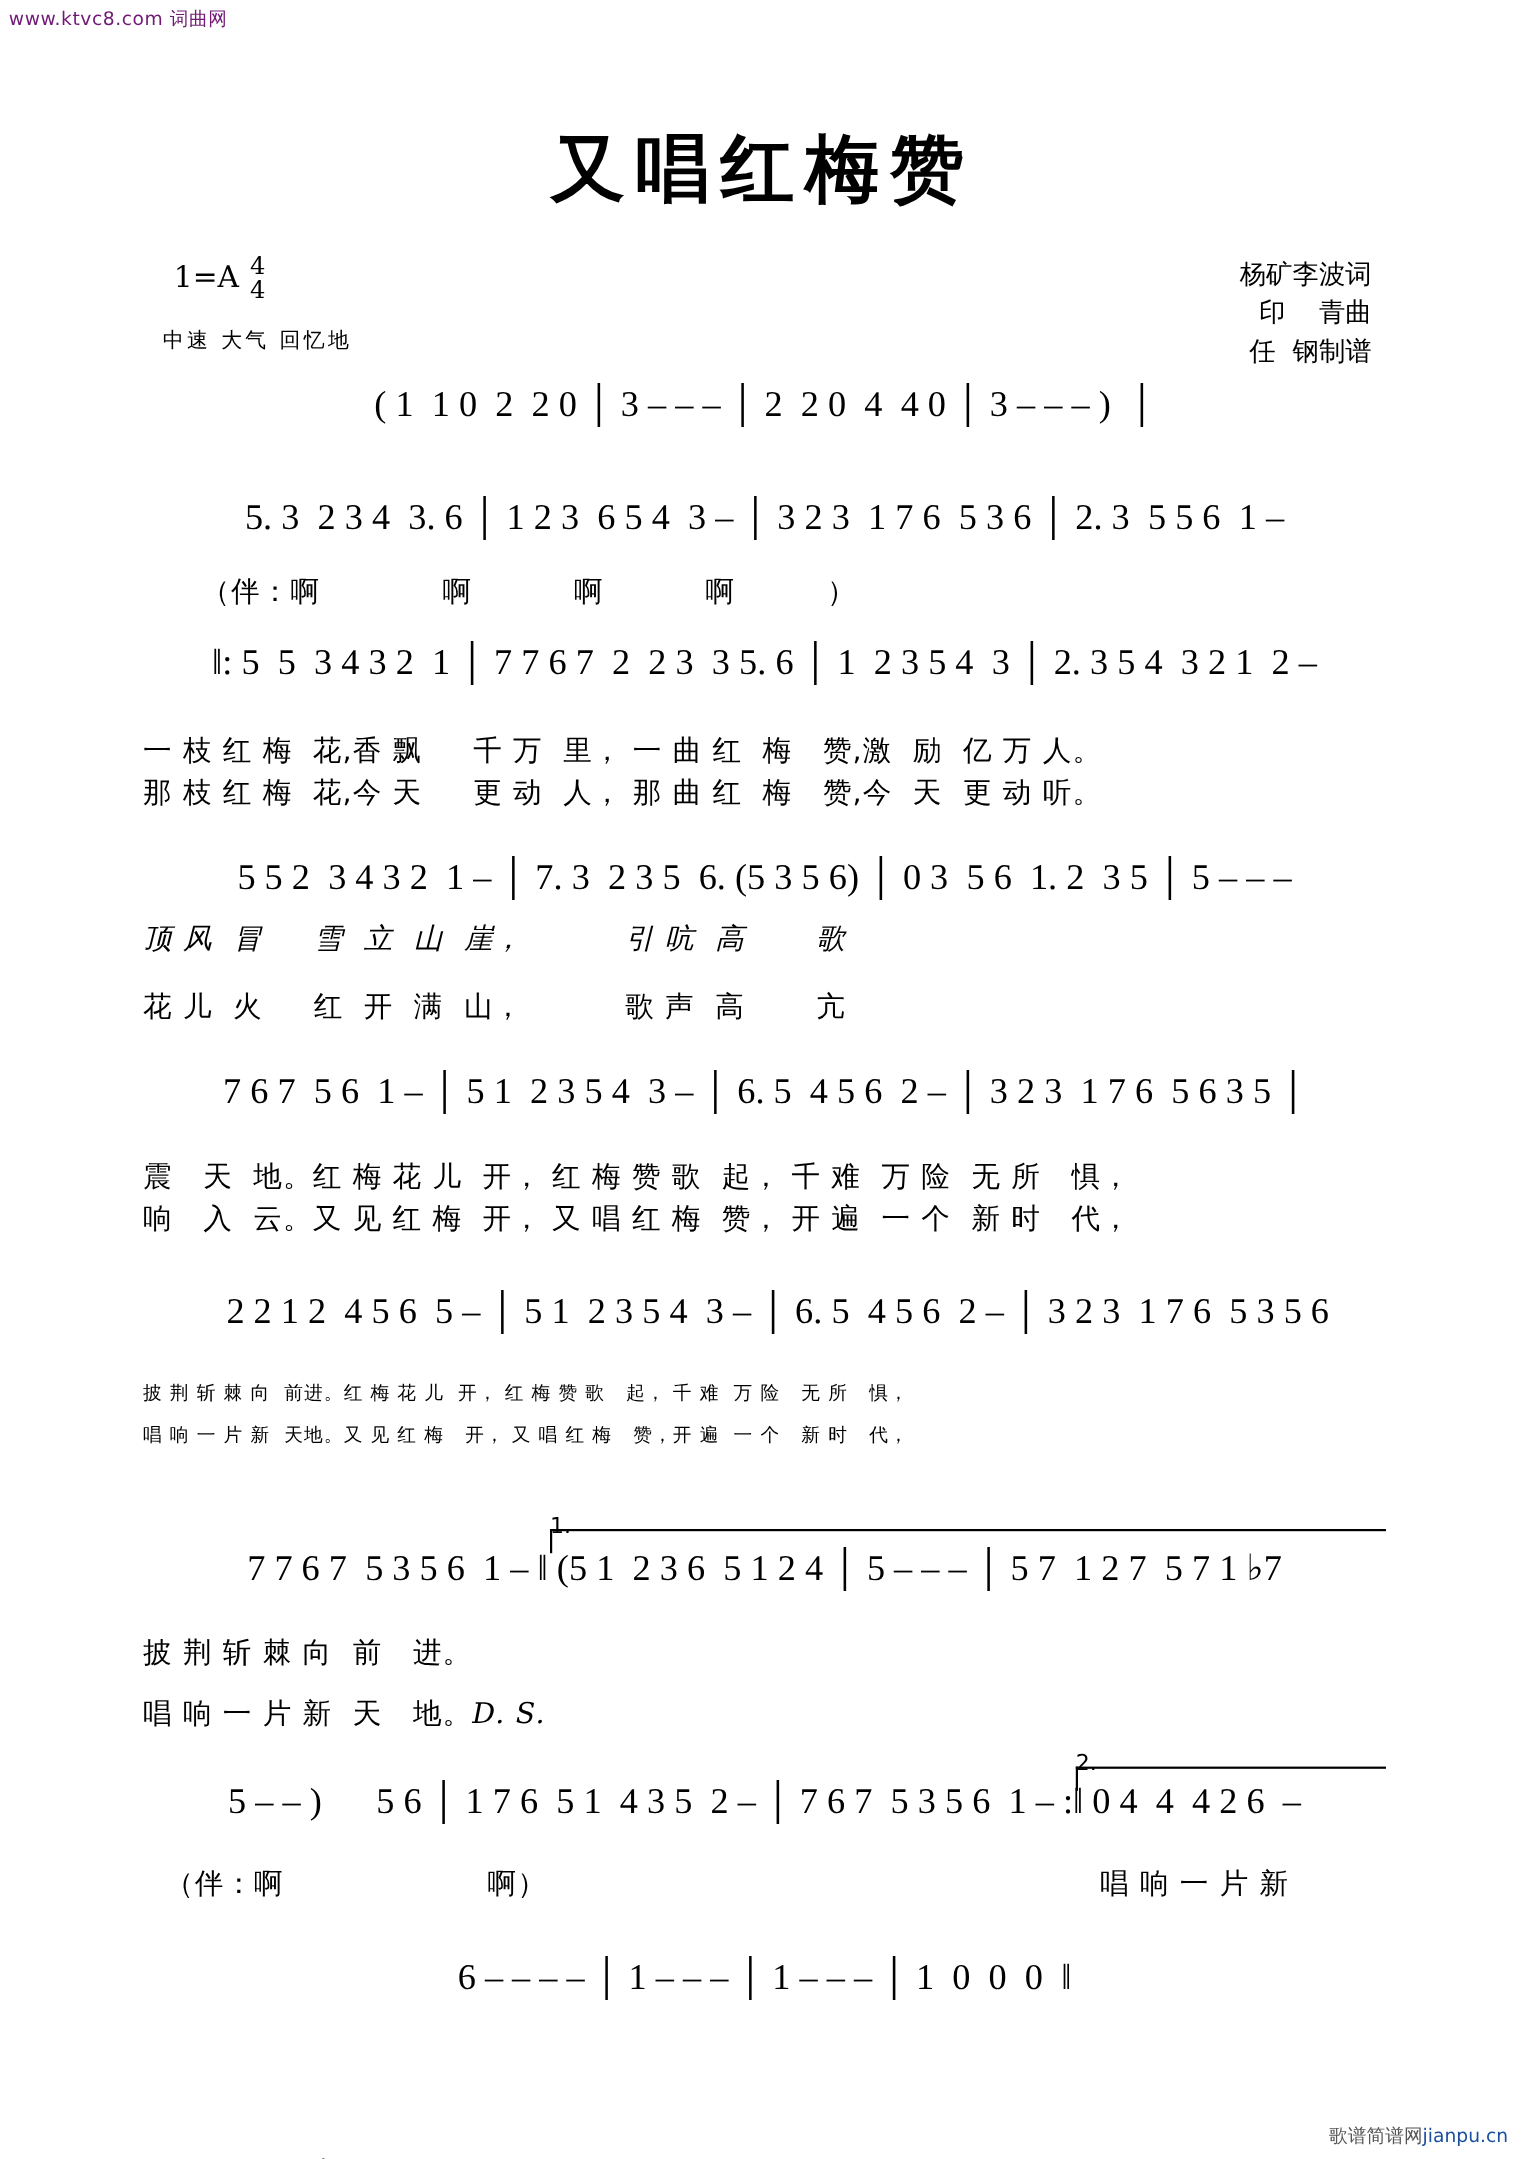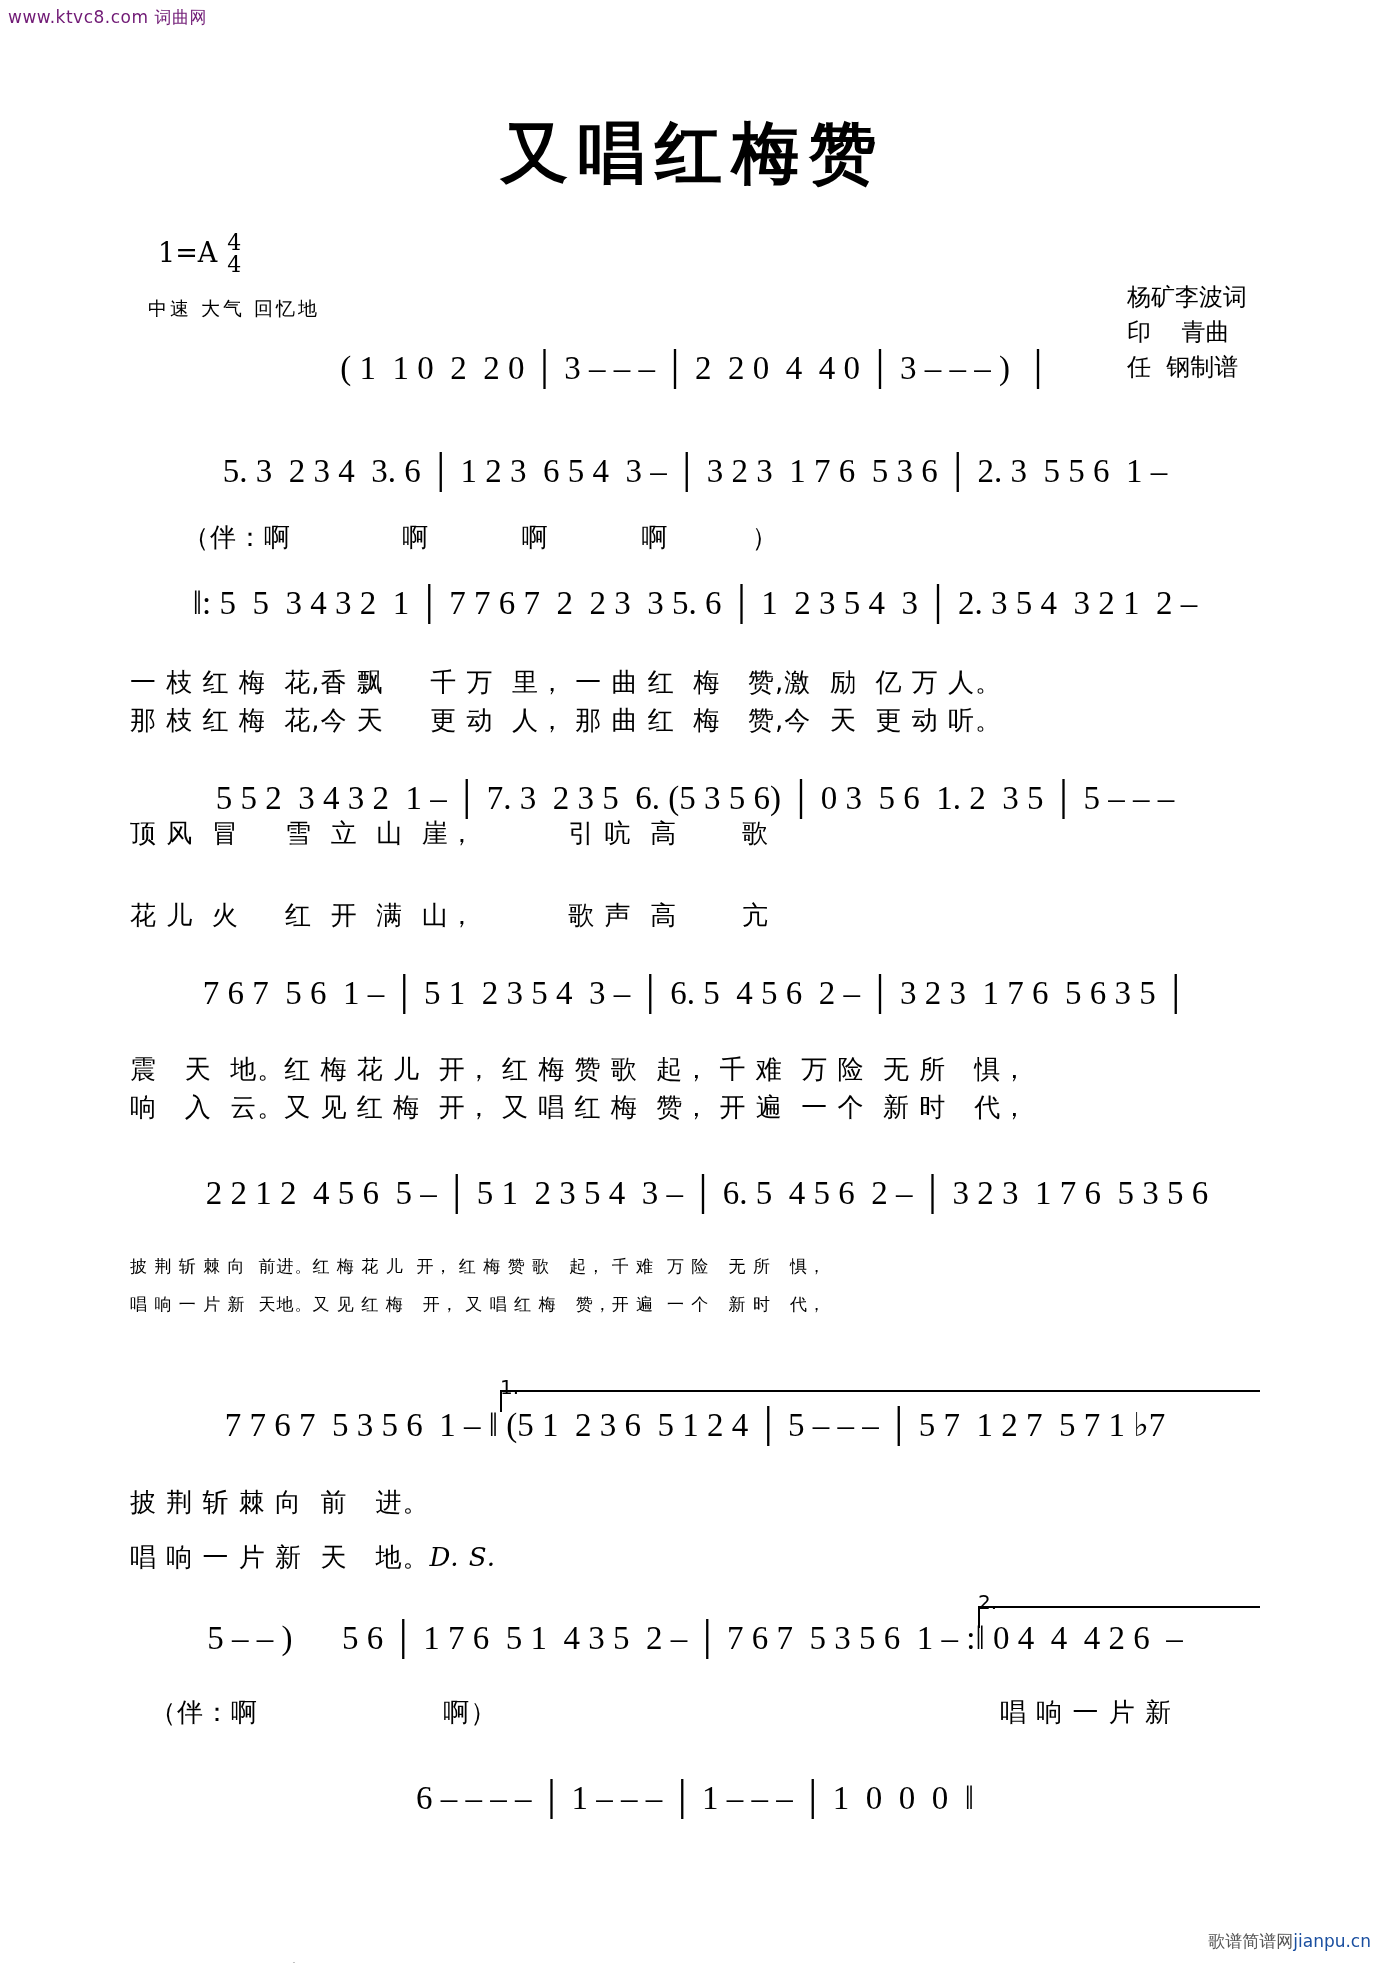--- a/index.html
+++ b/index.html
@@ -69,23 +69,22 @@
     top: 296px;
     font-size: 19px;
     letter-spacing: 3px;
   }
   .credits {
     position: absolute;
     right: 140px;
     top: 232px;
     font-size: 24px;
     line-height: 1.45;
-    text-align: left;
+    text-align: right;
     white-space: pre;
-    margin-top: 48px;
   }
 
   
   .line {
     position: absolute;
     left: 130px;
     width: 1130px;
     font-family: Liberation Serif, serif;
     font-size: 33px;
     white-space: pre;
@@ -124,21 +123,21 @@
 
 <div class="line" style="top:350px;">( 1  1 0  2  2 0 │ 3 – – – │ 2  2 0  4  4 0 │ 3 – – – )  │</div>
 <div class="line" style="top:453px;">5. 3  2 3 4  3. 6 │ 1 2 3  6 5 4  3 – │ 3 2 3  1 7 6  5 3 6 │ 2. 3  5 5 6  1 –</div>
 <div class="lyric" style="top:520px; left:150px;margin-left:33px;">（伴：啊            啊          啊          啊         ）</div>
 
 <div class="line" style="top:585px;">‖: 5  5  3 4 3 2  1 │ 7 7 6 7  2  2 3  3 5. 6 │ 1  2 3 5 4  3 │ 2. 3 5 4  3 2 1  2 –</div>
 <div class="lyric" style="top:665px;">一 枝 红 梅  花,香 飘     千 万  里， 一 曲 红  梅   赞,激  励  亿 万 人。</div>
 <div class="lyric" style="top:703px;">那 枝 红 梅  花,今 天     更 动  人， 那 曲 红  梅   赞,今  天  更 动 听。</div>
 
 <div class="line" style="top:780px;">5 5 2  3 4 3 2  1 – │ 7. 3  2 3 5  6. (5 3 5 6) │ 0 3  5 6  1. 2  3 5 │ 5 – – –</div>
-<div class="lyric" style="top:816px;">顶 风  冒     雪  立  山  崖，          引 吭  高       歌</div>
+<div class="lyric" style="top:836px;font-style:italic;">顶 风  冒     雪  立  山  崖，          引 吭  高       歌</div>
 <div class="lyric" style="top:898px;">花 儿  火     红  开  满  山，          歌 声  高       亢</div>
 
 <div class="line" style="top:975px;">7 6 7  5 6  1 – │ 5 1  2 3 5 4  3 – │ 6. 5  4 5 6  2 – │ 3 2 3  1 7 6  5 6 3 5 │</div>
 <div class="lyric" style="top:1052px;">震   天  地。红 梅 花 儿  开， 红 梅 赞 歌  起， 千 难  万 险  无 所   惧，</div>
 <div class="lyric" style="top:1090px;">响   入  云。又 见 红 梅  开， 又 唱 红 梅  赞， 开 遍  一 个  新 时   代，</div>
 
 <div class="line" style="top:1175px;margin-left:12px;">2 2 1 2  4 5 6  5 – │ 5 1  2 3 5 4  3 – │ 6. 5  4 5 6  2 – │ 3 2 3  1 7 6  5 3 5 6</div>
 <div class="lyric small" style="top:1255px;">披 荆 斩 棘 向  前进。红 梅 花 儿  开， 红 梅 赞 歌   起， 千 难  万 险   无 所   惧，</div>
 <div class="lyric small" style="top:1293px;">唱 响 一 片 新  天地。又 见 红 梅   开， 又 唱 红 梅   赞，开 遍  一 个   新 时   代，</div>
 

